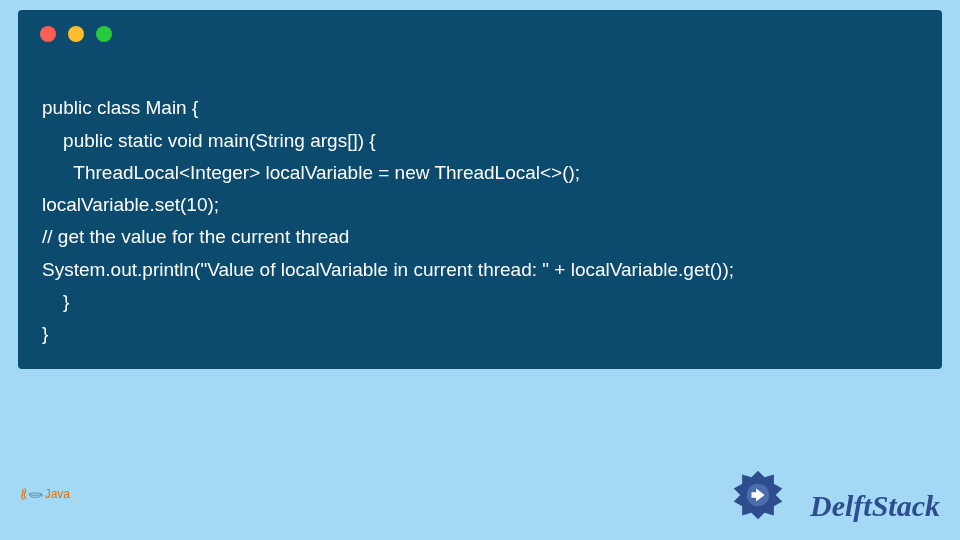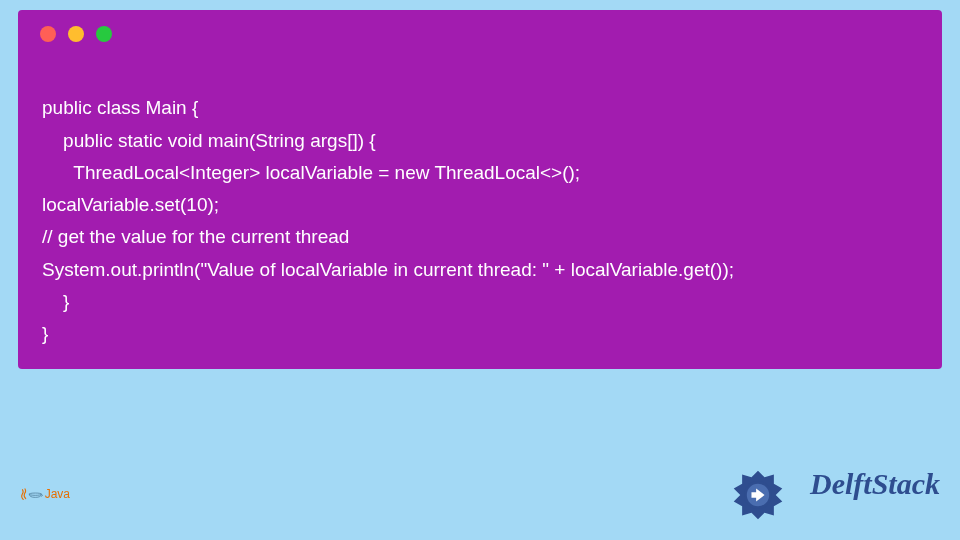--- a/index.html
+++ b/index.html
@@ -6,21 +6,21 @@
     body {
       width: 960px;
       height: 540px;
       background: #a3d9f5;
       font-family: -apple-system, BlinkMacSystemFont, "Segoe UI", Arial, sans-serif;
       position: relative;
       overflow: hidden;
     }
     .code-block {
       margin: 10px 18px 0 18px;
-      background: #a21caf;
+      background: #0c4a6e;
       border-radius: 4px;
       padding: 0 0 18px 0;
       position: relative;
     }
     .window-controls {
       display: flex;
       gap: 12px;
       padding: 16px 0 0 22px;
     }
     .dot {
@@ -67,21 +67,21 @@
       margin-top: 2px;
     }
     .java-text {
       color: #e76f00;
       font-size: 12px;
       font-weight: 500;
       margin-top: -2px;
     }
     .delft-logo {
       display: flex;
-      align-items: flex-start;
+      align-items: flex-end;
       gap: 24px;
     }
     .delft-icon {
       width: 56px;
       height: 56px;
     }
     .delft-text {
       color: #2e4d8f;
       font-size: 30px;
       font-weight: 600;

